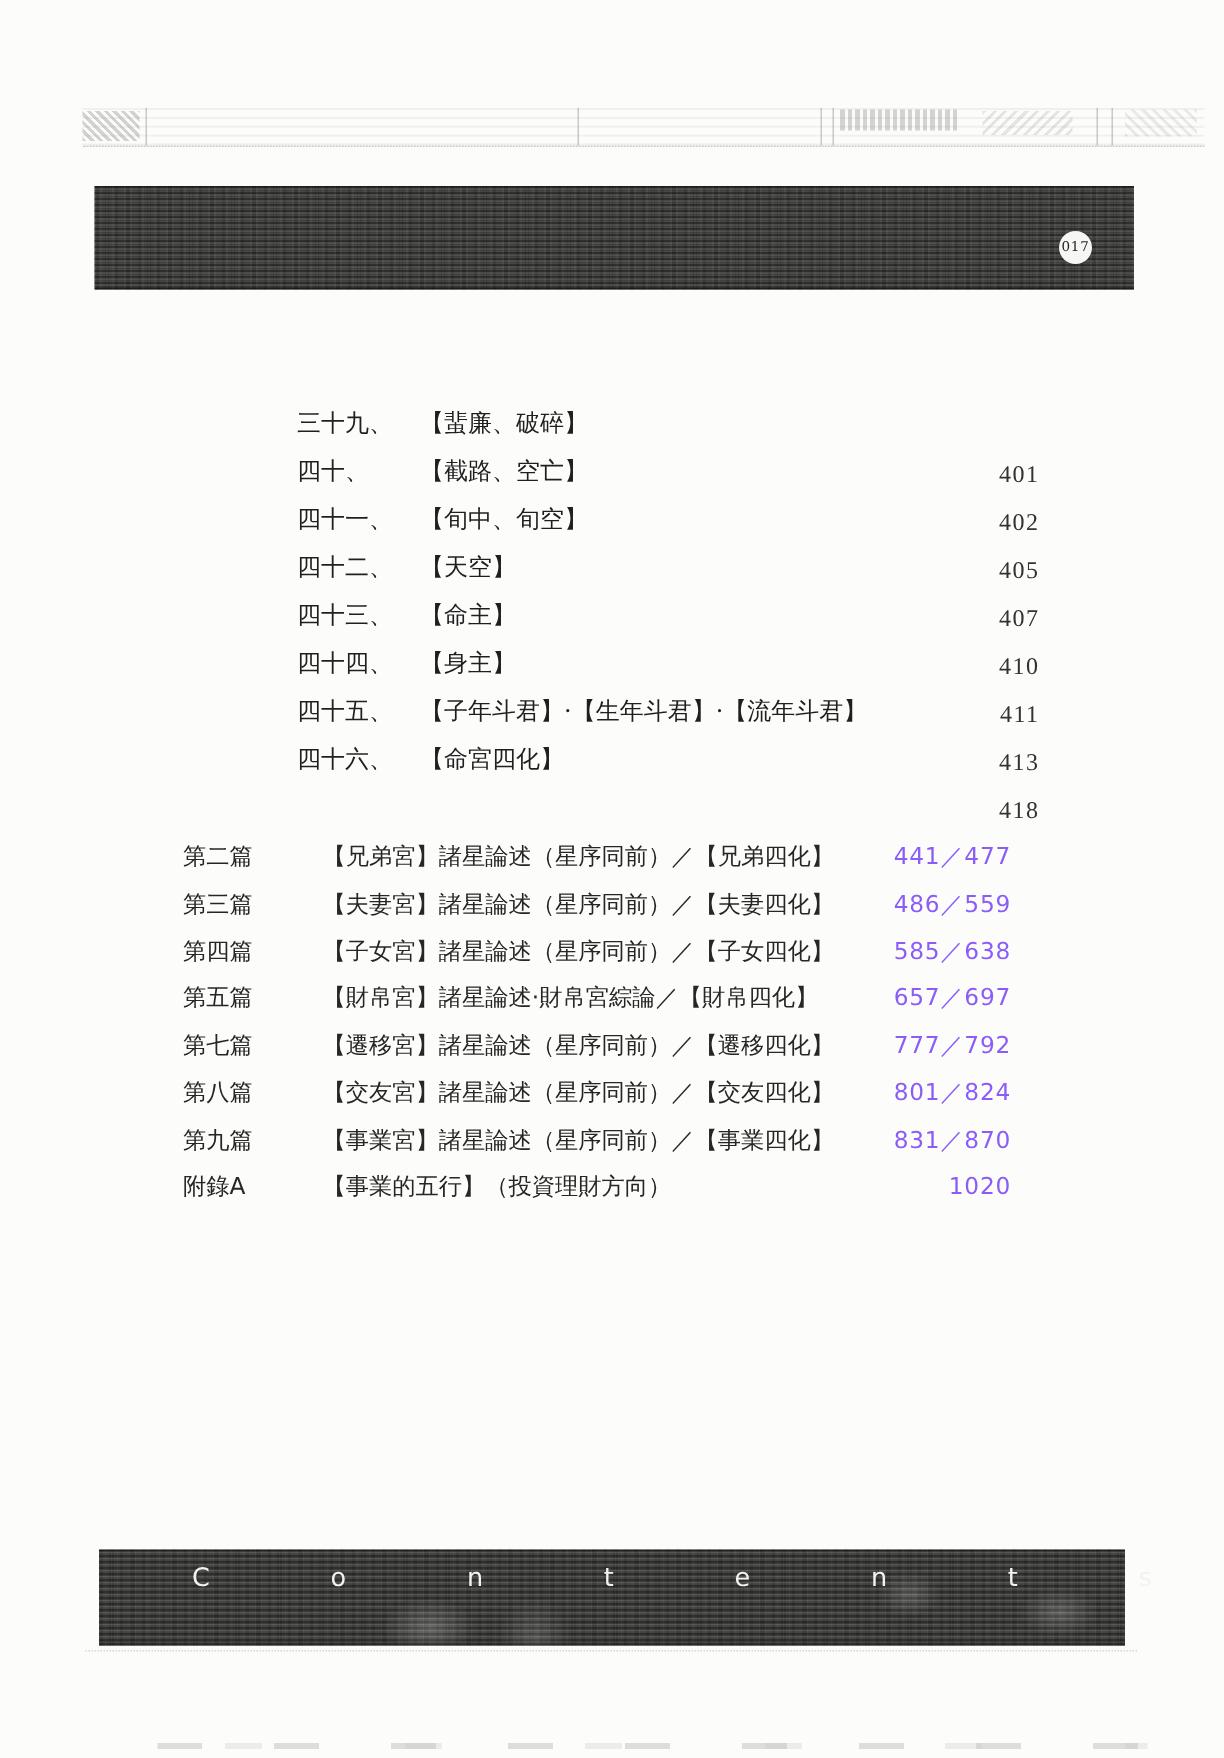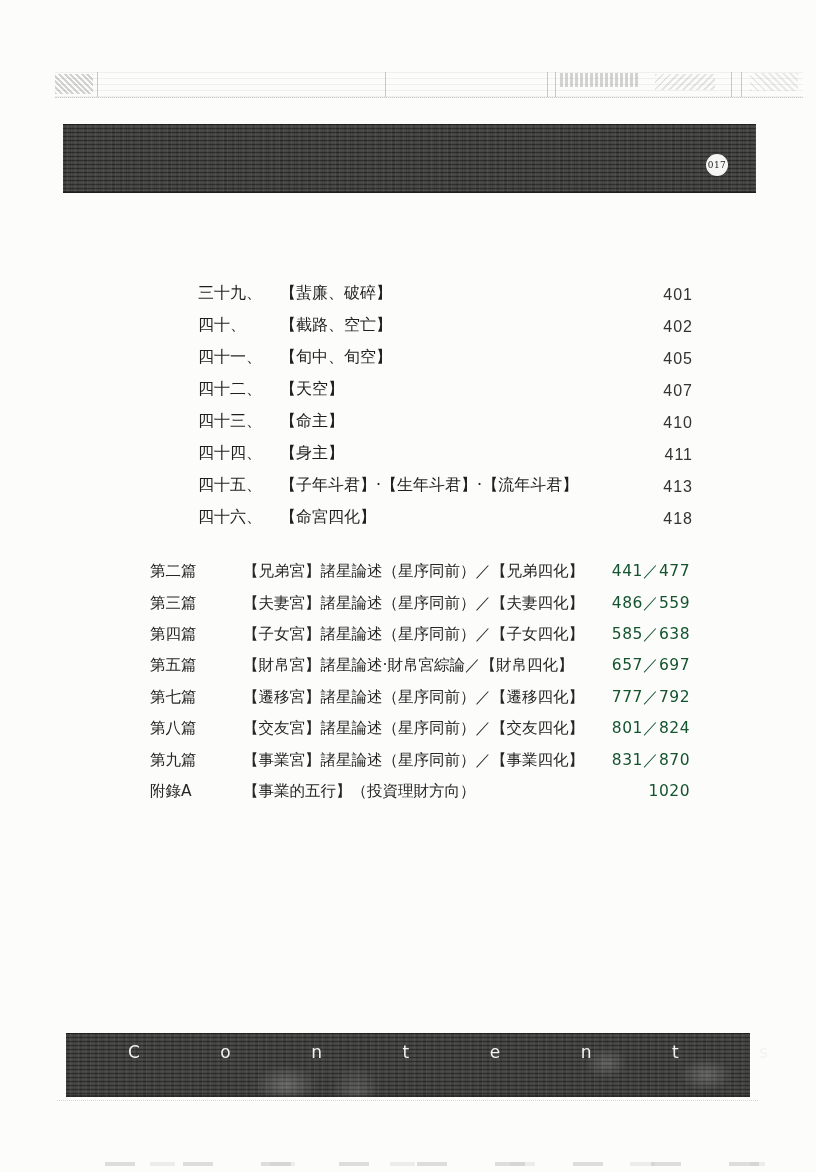--- a/index.html
+++ b/index.html
@@ -83,41 +83,41 @@
     font-family: "DejaVu Sans", sans-serif;
     font-size: 17px; color: #f3f3f3; font-weight: 400;
   }
 
   
   .section-list {
     position: absolute; left: 198px; top: 272px; width: 495px;
     font-family: "DejaVu Serif", serif;
     font-size: 16px; color: #1f1f1f;
   }
-  .sec-row { position: relative; height: 32px; display: flex; align-items: flex-end; }
+  .sec-row { position: relative; height: 32px; display: flex; align-items: flex-start; }
   .sec-num { width: 82px; white-space: nowrap; }
   .sec-title { white-space: nowrap; }
   .sec-page {
     position: absolute; right: 0;
-    font-family: Liberation Sans, sans-serif;
-    font-size: 16px; color: #333; letter-spacing: 1px;
+    font-family: Liberation Serif, serif;
+    font-size: 16px; color: #333; letter-spacing: 1px; margin-top: 36px;
   }
 
   
   .chapter-list {
     position: absolute; left: 122px; top: 556px; width: 568px;
     font-family: "DejaVu Sans", sans-serif;
     font-size: 15.5px; color: #262626;
   }
   .chap-row { position: relative; height: 31.4px; display: flex; align-items: center; }
-  .chap-label { width: 93px; white-space: nowrap; margin-left: 28px; }
+  .chap-label { width: 93px; white-space: nowrap; }
   .chap-title { white-space: nowrap; }
   .chap-pages {
-    position: absolute; right: 0;
-    font-size: 15.5px; color: #14532d; letter-spacing: 0.5px;
+    position: absolute; right: 16px;
+    font-size: 15.5px; color: #8b5cf6; letter-spacing: 0.5px;
   }
 
   
   .rule-line {
     position: absolute; left: 57px; top: 1100px; width: 701px; height: 0;
     border-top: 1px dotted rgba(200,200,200,0.7);
   }
   .bottom-dashes {
     position: absolute; left: 105px; top: 1162px; width: 660px; height: 4px;
     background:

